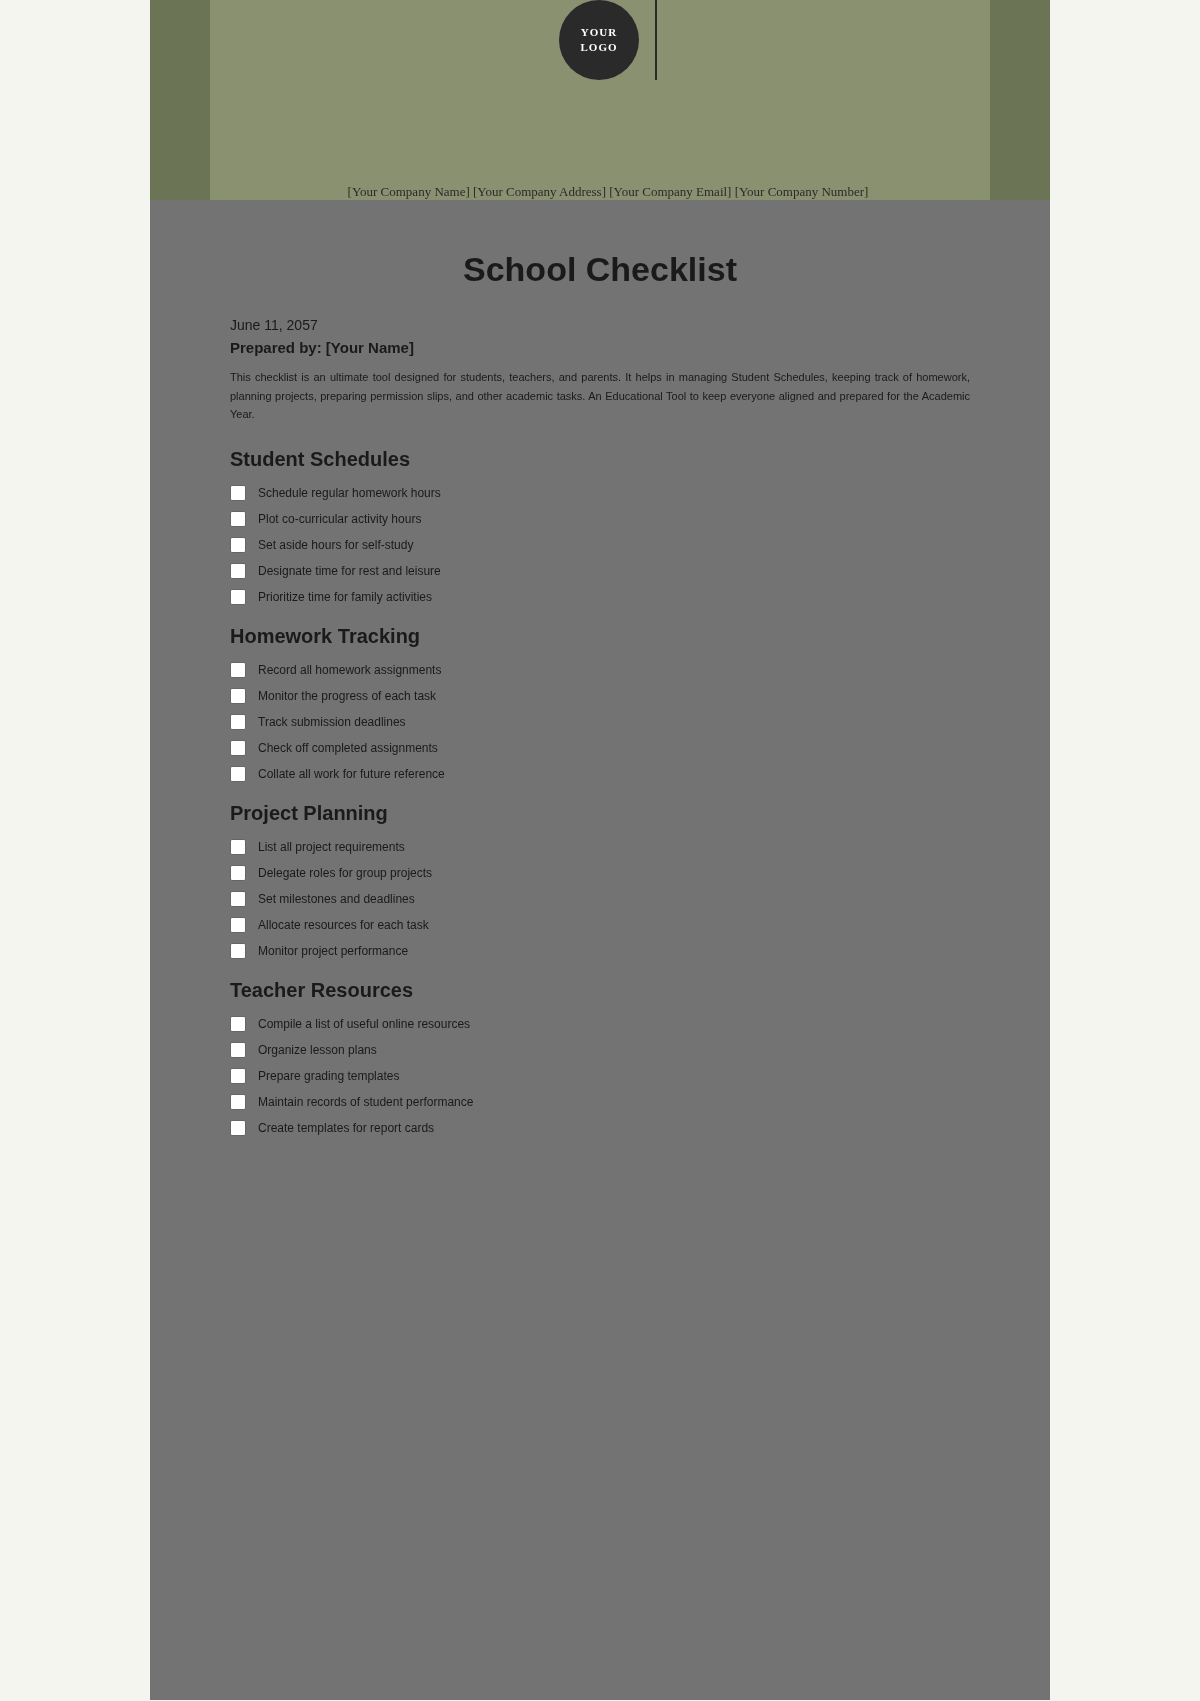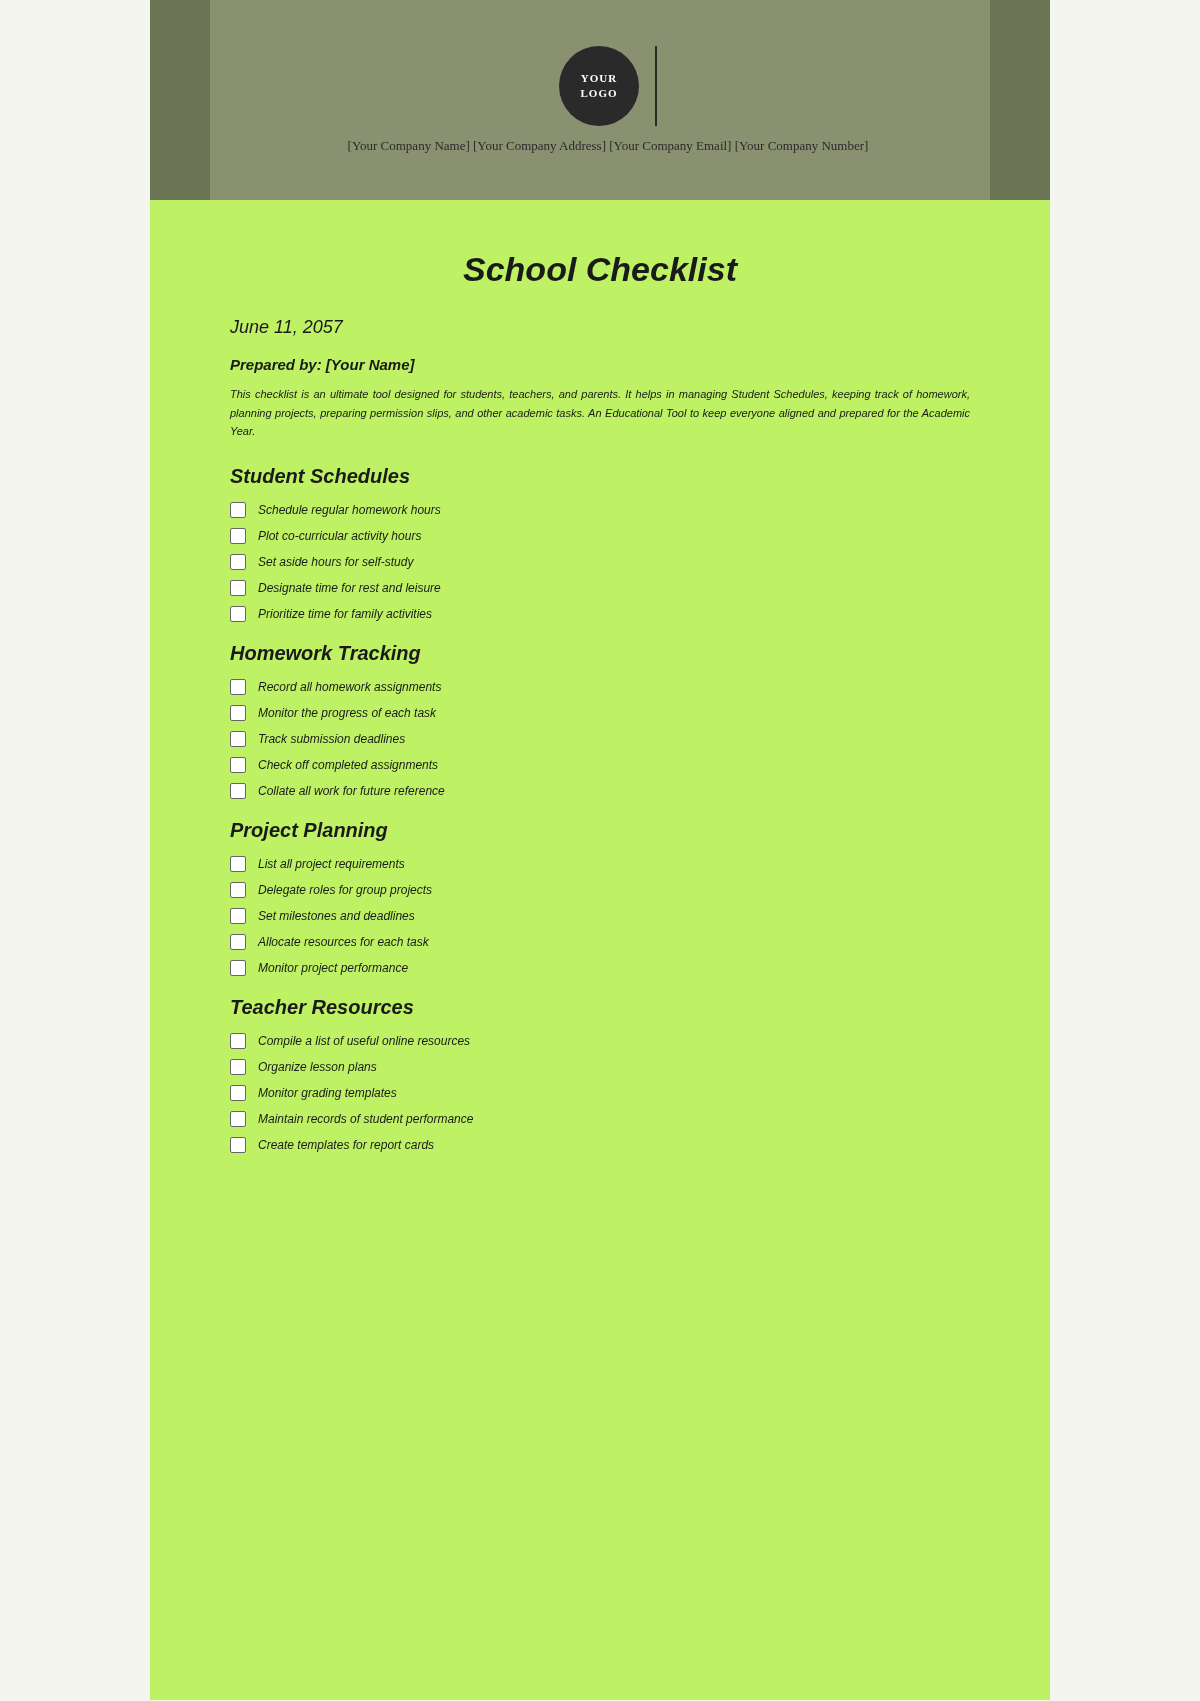--- a/index.html
+++ b/index.html
@@ -11,21 +11,21 @@
     }
 
     .header-banner {
       background: #8a9170;
       width: 100%;
       height: 200px;
       position: relative;
       display: flex;
       flex-direction: column;
       align-items: center;
-      justify-content: center;
+      justify-content: space-between;
       padding-left: 16px;
     }
 
     .header-accent-left {
       position: absolute;
       left: 0;
       top: 0;
       width: 60px;
       height: 200px;
       background: #6b7555;
@@ -70,39 +70,38 @@
       background: #2a2a2a;
     }
 
     .company-info {
       color: #2a2a2a;
       font-size: 13px;
       text-align: center;
     }
 
     .page-content {
-      background: #bef264;
+      background: #737373;
       padding: 50px 80px 60px 80px;
       min-height: 1500px;
-      font-style: italic;
     }
 
     .page-title {
       text-align: center;
       font-size: 34px;
       font-weight: bold;
       color: #1a1a1a;
       margin-bottom: 28px;
       font-family: Arial, Helvetica, sans-serif;
     }
 
     .date-line {
-      font-size: 18px;
-      color: #1a1a1a;
-      margin-bottom: 18px;
+      font-size: 14px;
+      color: #1a1a1a;
+      margin-bottom: 6px;
       font-family: Arial, Helvetica, sans-serif;
     }
 
     .prepared-by {
       font-size: 15px;
       color: #1a1a1a;
       font-weight: bold;
       margin-bottom: 12px;
       font-family: Arial, Helvetica, sans-serif;
     }
@@ -246,21 +245,21 @@
         <li>
           <div class="checkbox"></div>
           <span>Compile a list of useful online resources</span>
         </li>
         <li>
           <div class="checkbox"></div>
           <span>Organize lesson plans</span>
         </li>
         <li>
           <div class="checkbox"></div>
-          <span>Monitor grading templates</span>
+          <span>Prepare grading templates</span>
         </li>
         <li>
           <div class="checkbox"></div>
           <span>Maintain records of student performance</span>
         </li>
         <li>
           <div class="checkbox"></div>
           <span>Create templates for report cards</span>
         </li>
       </ul>

